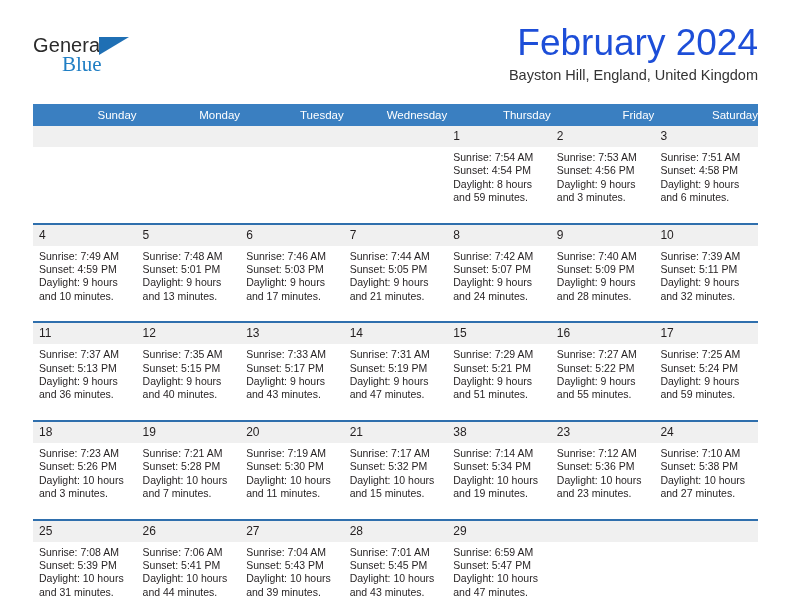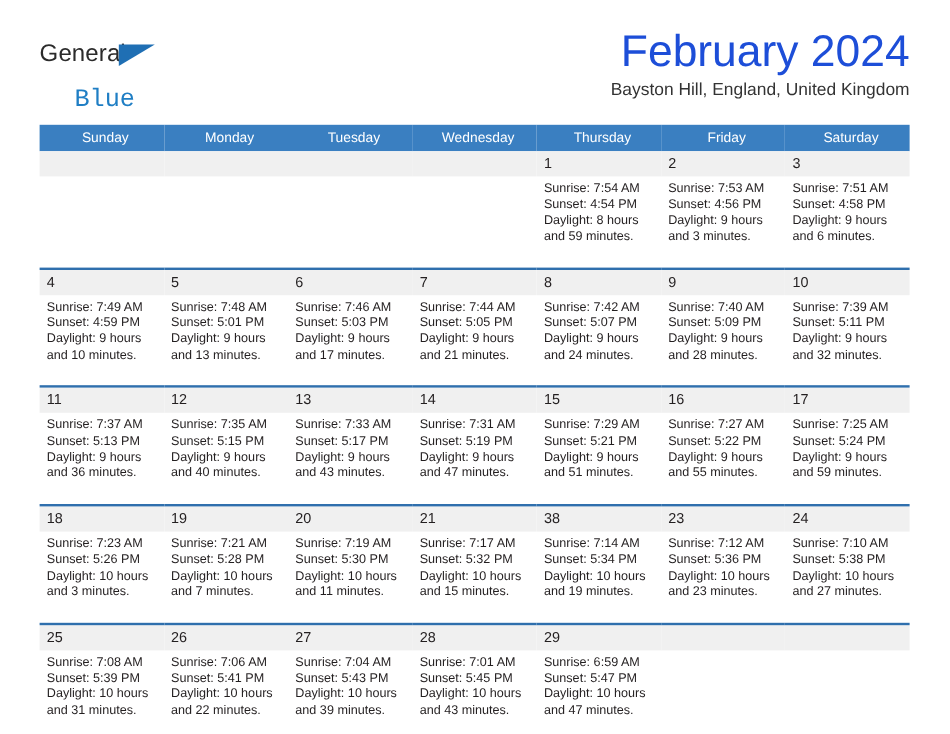--- a/index.html
+++ b/index.html
@@ -55,22 +55,21 @@
     height: 0;
     border-left: 30px solid #1f6fb4;
     border-bottom: 18px solid transparent;
   }
   .logo-blue {
     position: absolute;
     left: 29px;
     top: 18px;
     font-size: 21px;
     color: #1f7ec4;
-    font-family: Liberation Mono, monospace;
-    margin-top: 20px;
+    font-family: Liberation Serif, serif;
   }
 
   .titles {
     position: absolute;
     right: 0;
     top: 0;
     text-align: right;
   }
   .cal-title {
     font-size: 37px;
@@ -94,21 +93,21 @@
     top: 104px;
     width: 725px;
     border-collapse: collapse;
     table-layout: fixed;
   }
   .calendar th {
     background: #3a7fc1;
     color: #ffffff;
     font-size: 11.5px;
     font-weight: normal;
-    text-align: center;
+    text-align: right;
     padding: 5px 0 5px 6px;
     height: 12px;
     border: none;
   }
   .calendar td {
     vertical-align: top;
     padding: 0;
     border: none;
     border-top: 2px solid #2f6fad;
     width: 14.2857%;
@@ -483,21 +482,21 @@
               </div>
             </div>
           </td>
           <td>
             <div class="cell-inner">
               <div class="daynum">26</div>
               <div class="details">
                 <div>Sunrise: 7:06 AM</div>
                 <div>Sunset: 5:41 PM</div>
                 <div>Daylight: 10 hours</div>
-                <div>and 22 minutes.</div>
+                <div>and 44 minutes.</div>
               </div>
             </div>
           </td>
           <td>
             <div class="cell-inner">
               <div class="daynum">27</div>
               <div class="details">
                 <div>Sunrise: 7:04 AM</div>
                 <div>Sunset: 5:43 PM</div>
                 <div>Daylight: 10 hours</div>

